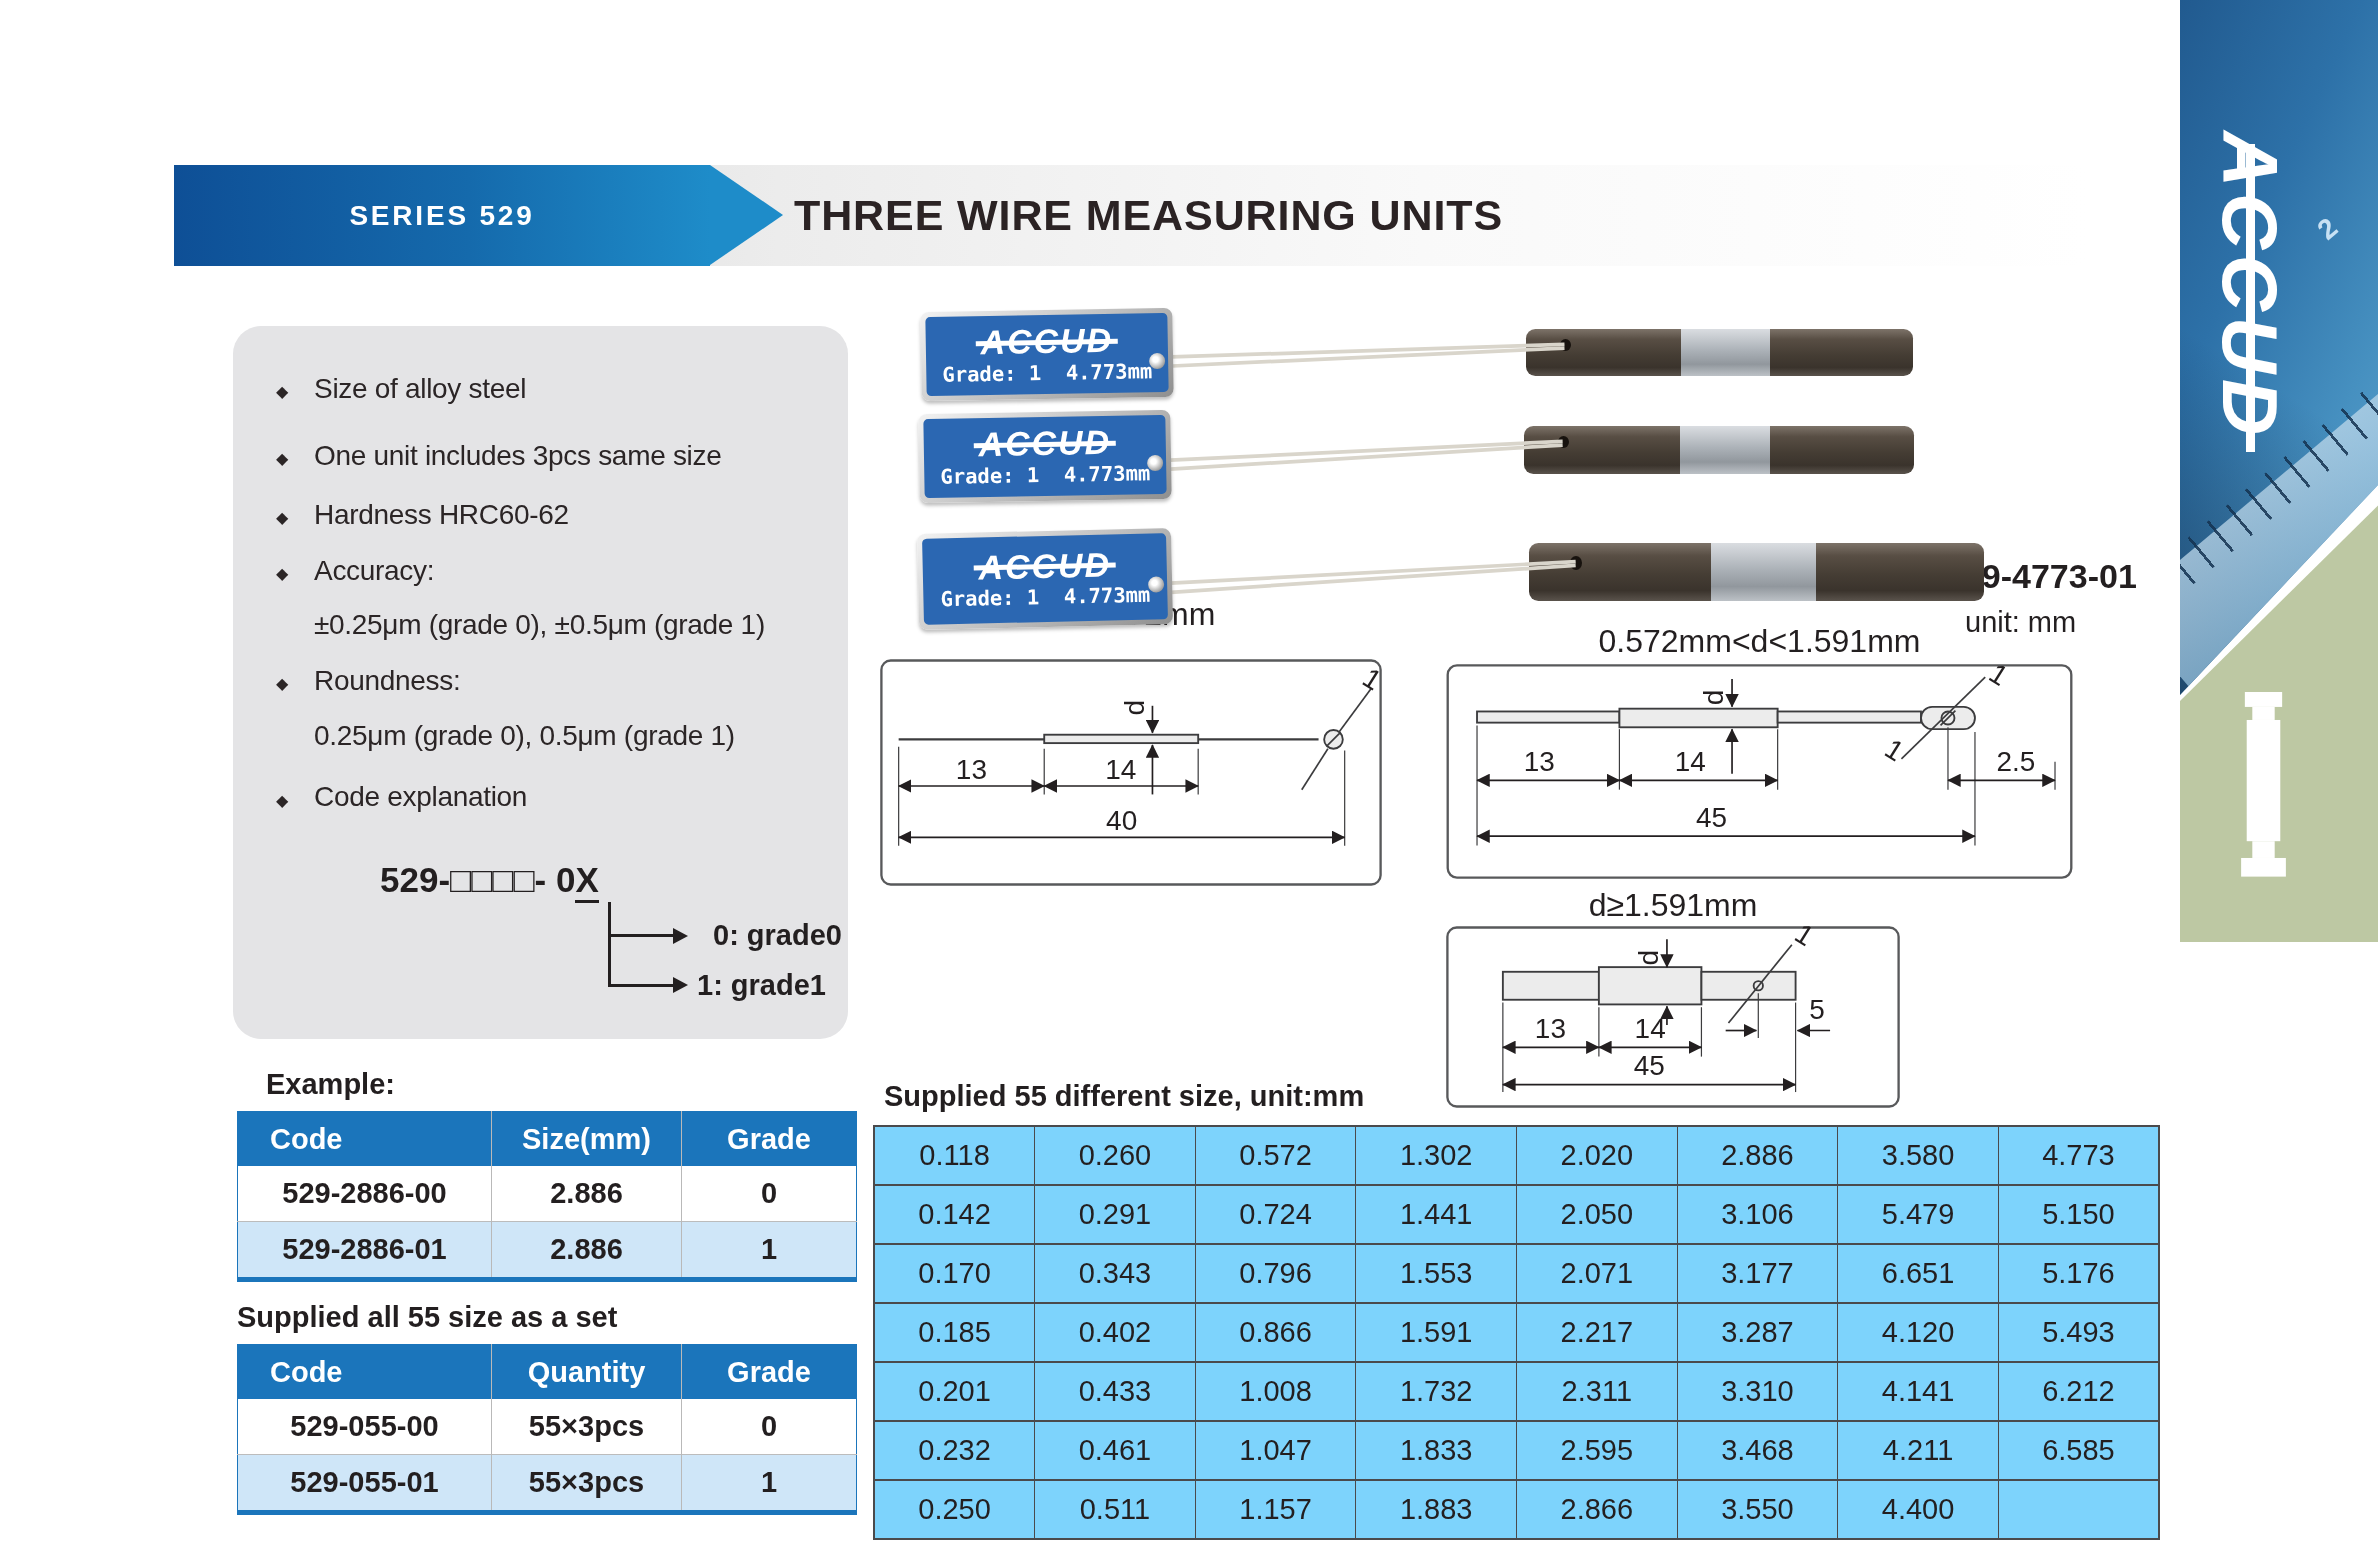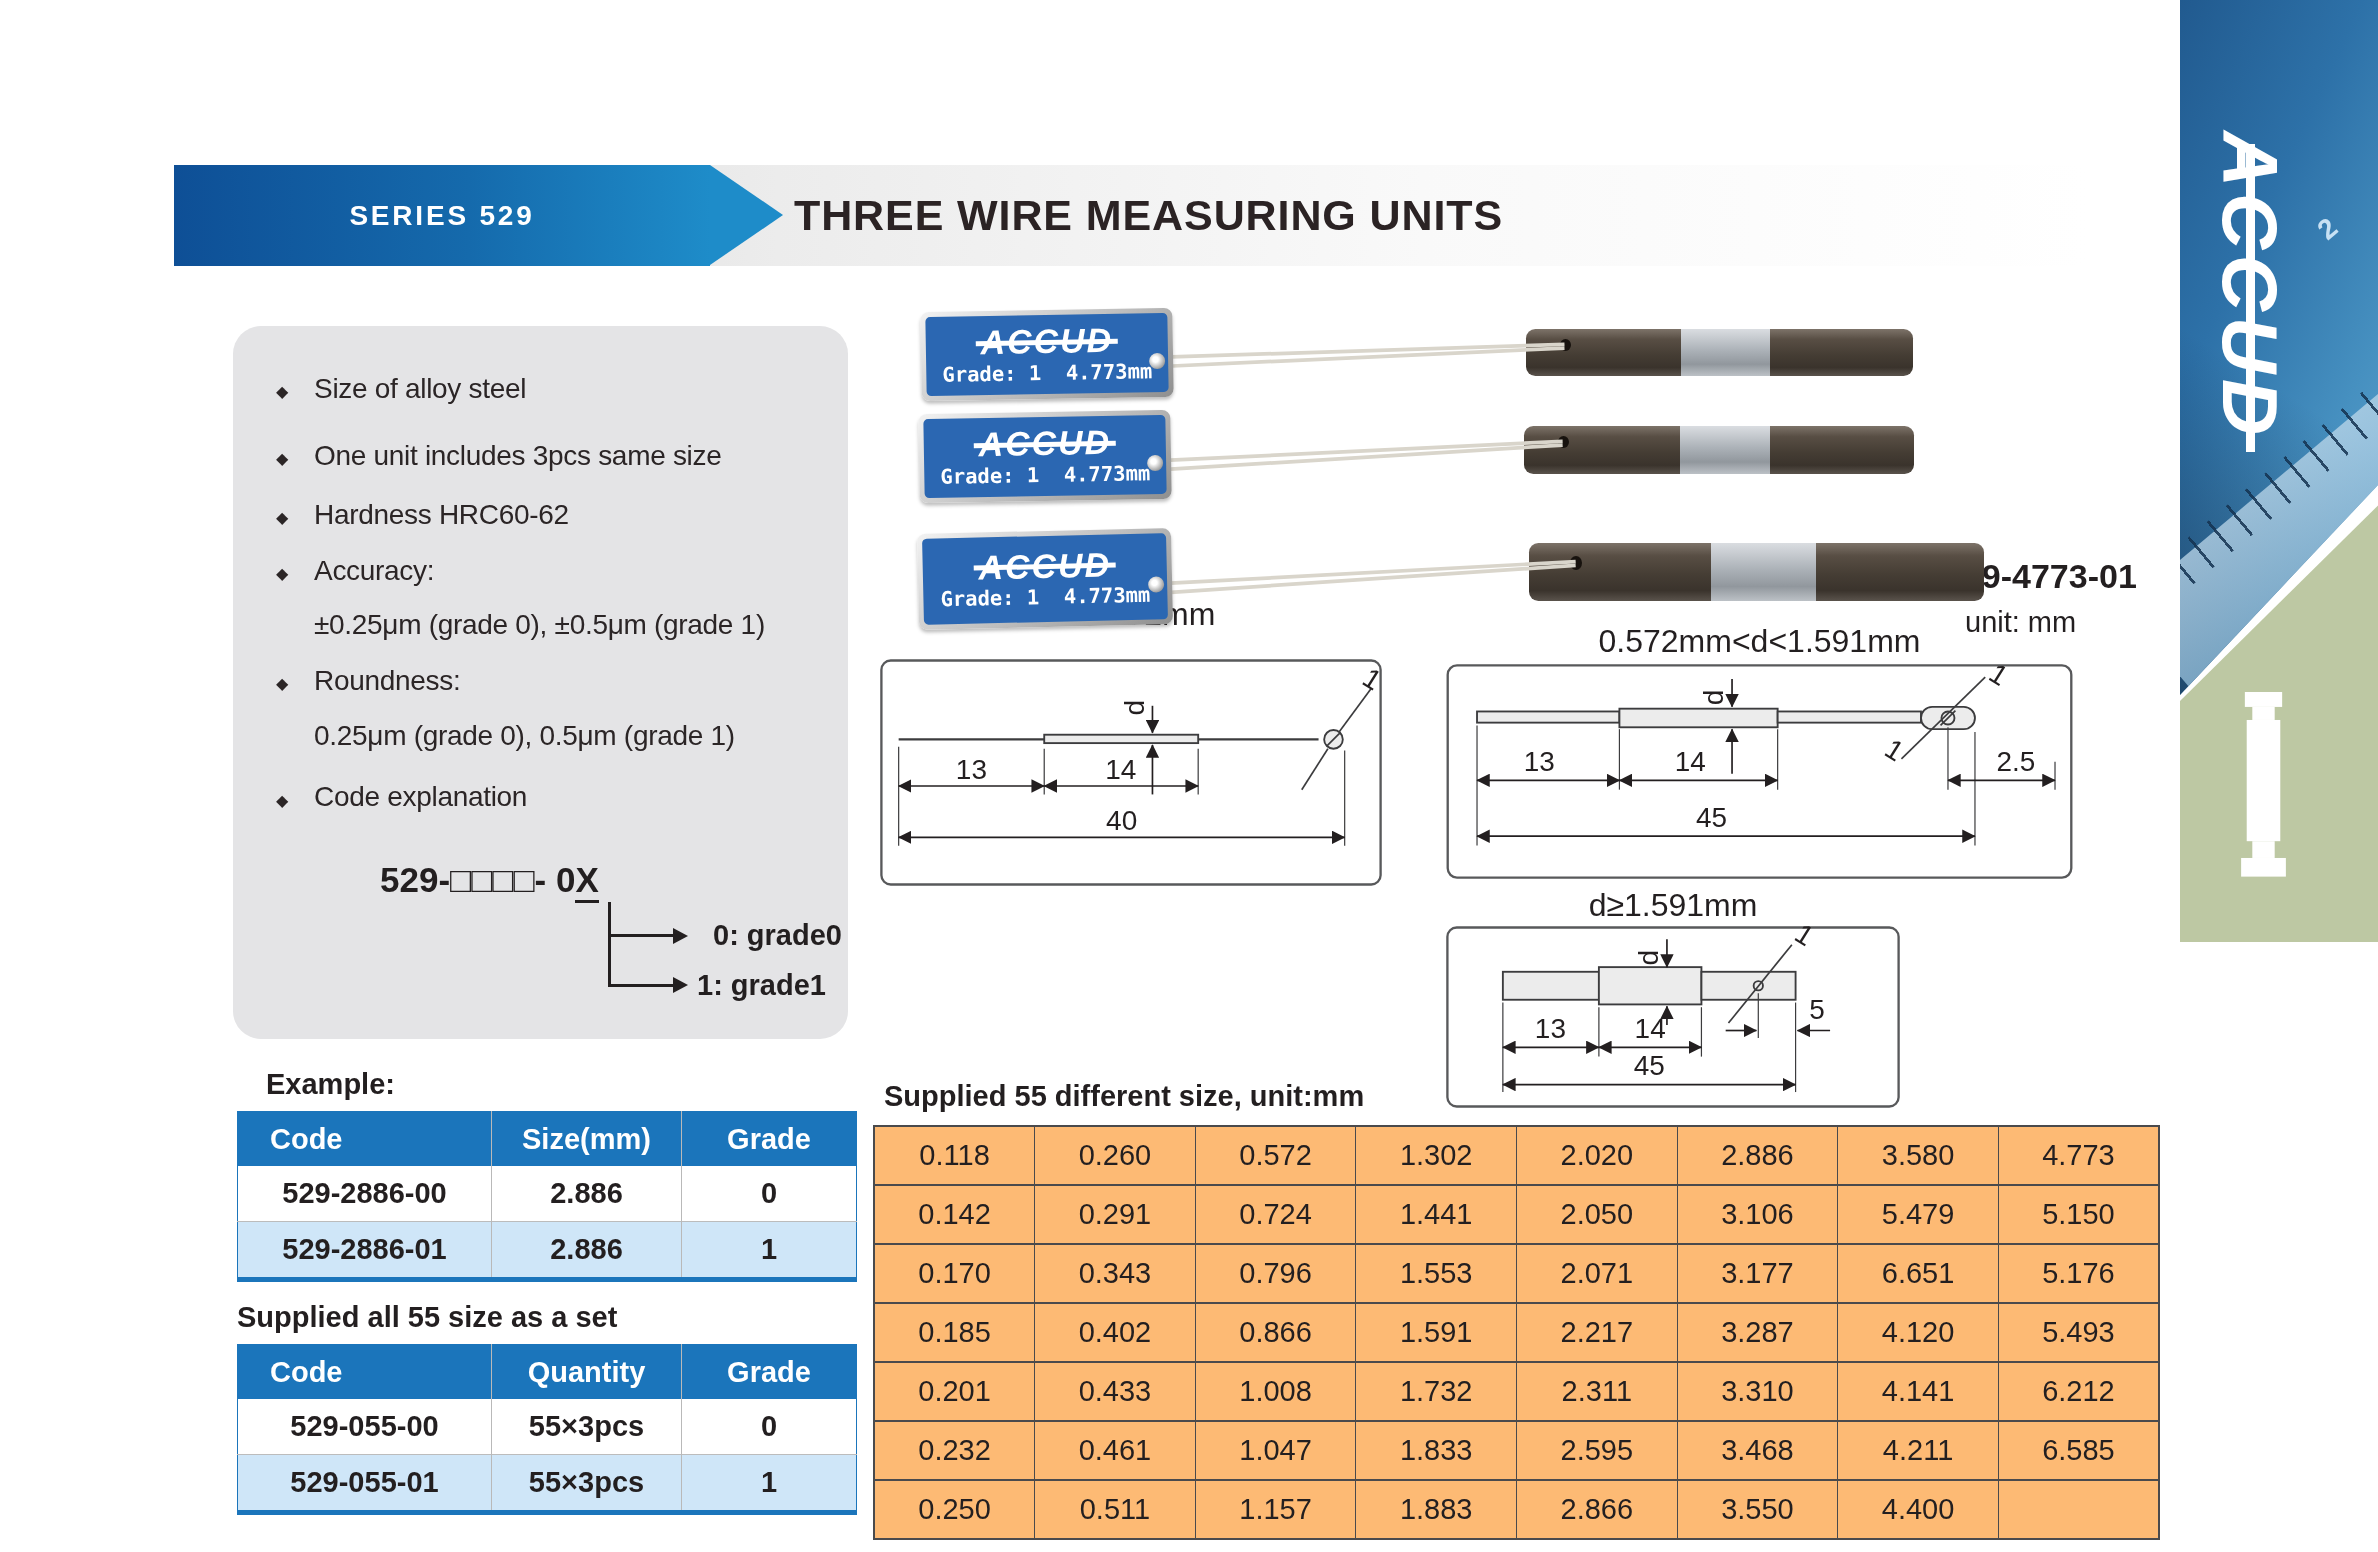--- a/index.html
+++ b/index.html
@@ -85,21 +85,21 @@
     border:1.9px solid #1b75bb;border-bottom:5.6px solid #1b75bb;}
   .mini th{background:#1b75bb;color:#fff;font-size:29px;font-weight:bold;height:52px;}
   .mini th.l{text-align:left;padding-left:32px;}
   .mini td{font-size:29px;font-weight:bold;text-align:center;height:53px;background:#fff;}
   .mini tr.alt td{background:#cfe6f8;border-top:1.9px solid #bcbcbc;}
   .mini th+th,.mini td+td{border-left:1.9px solid #b9b9b9;}
 
   table.big{position:absolute;left:873px;top:1125px;width:1287px;height:385px;
     border-collapse:collapse;table-layout:fixed;border:2.8px solid #4a4a4c;}
   .big td{border-left:1.9px solid #4a4a4c;border-top:2.8px solid #4a4a4c;
-    font-size:29px;text-align:center;color:#231f20;background:#fdba74;height:55px;}
+    font-size:29px;text-align:center;color:#231f20;background:#7dd3fc;height:55px;}
 </style>
 </head>
 <body>
 
 <div id="page">
 
   <div class="hdr-strip"></div>
   <div class="hdr-arrowrect"></div>
   <div class="hdr-arrowhead"></div>
   <div class="hdr-series">SERIES 529</div>

